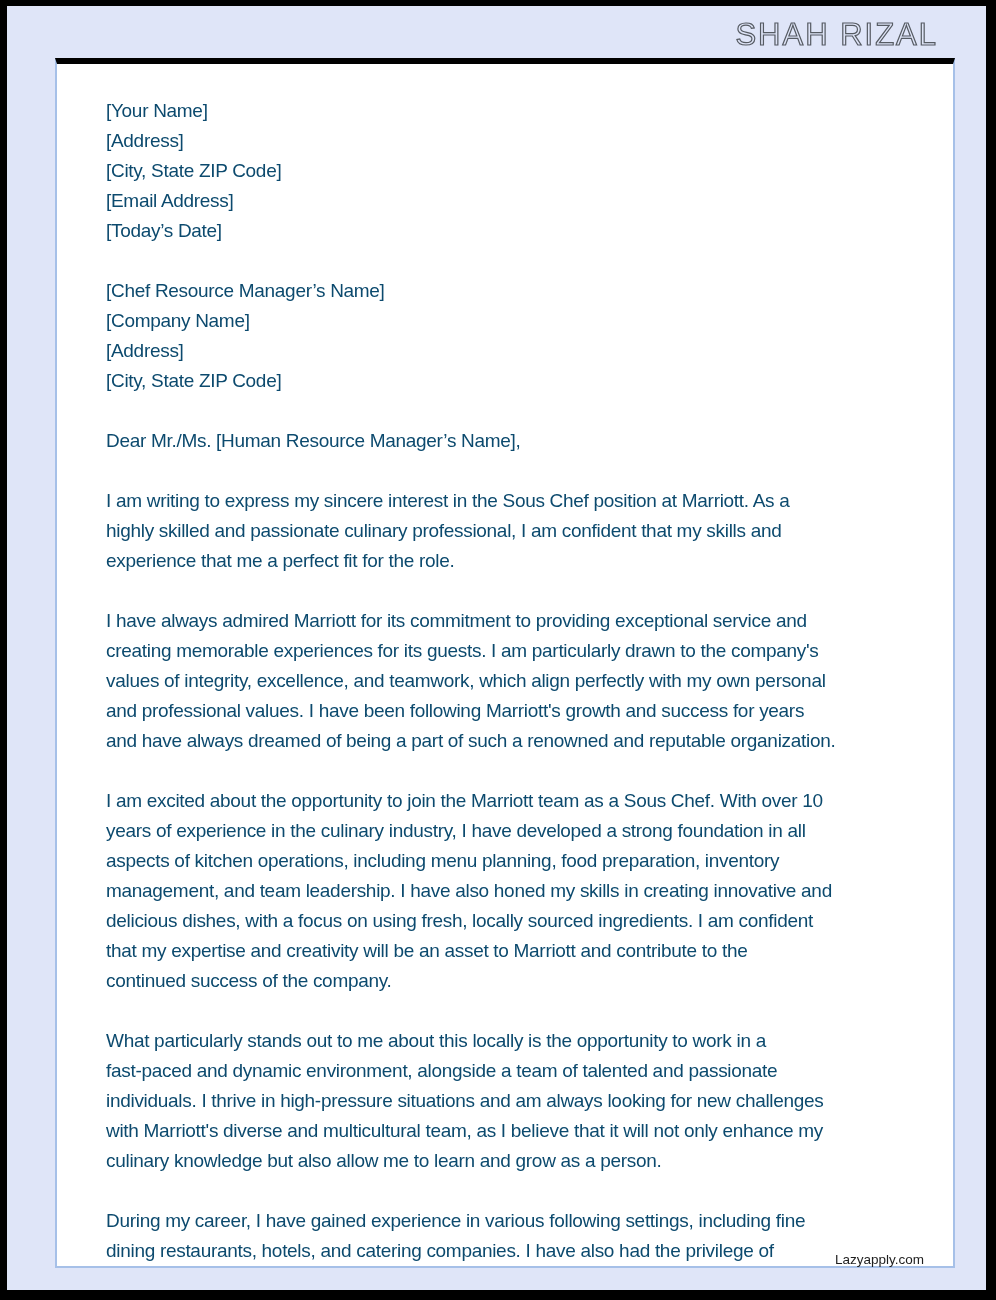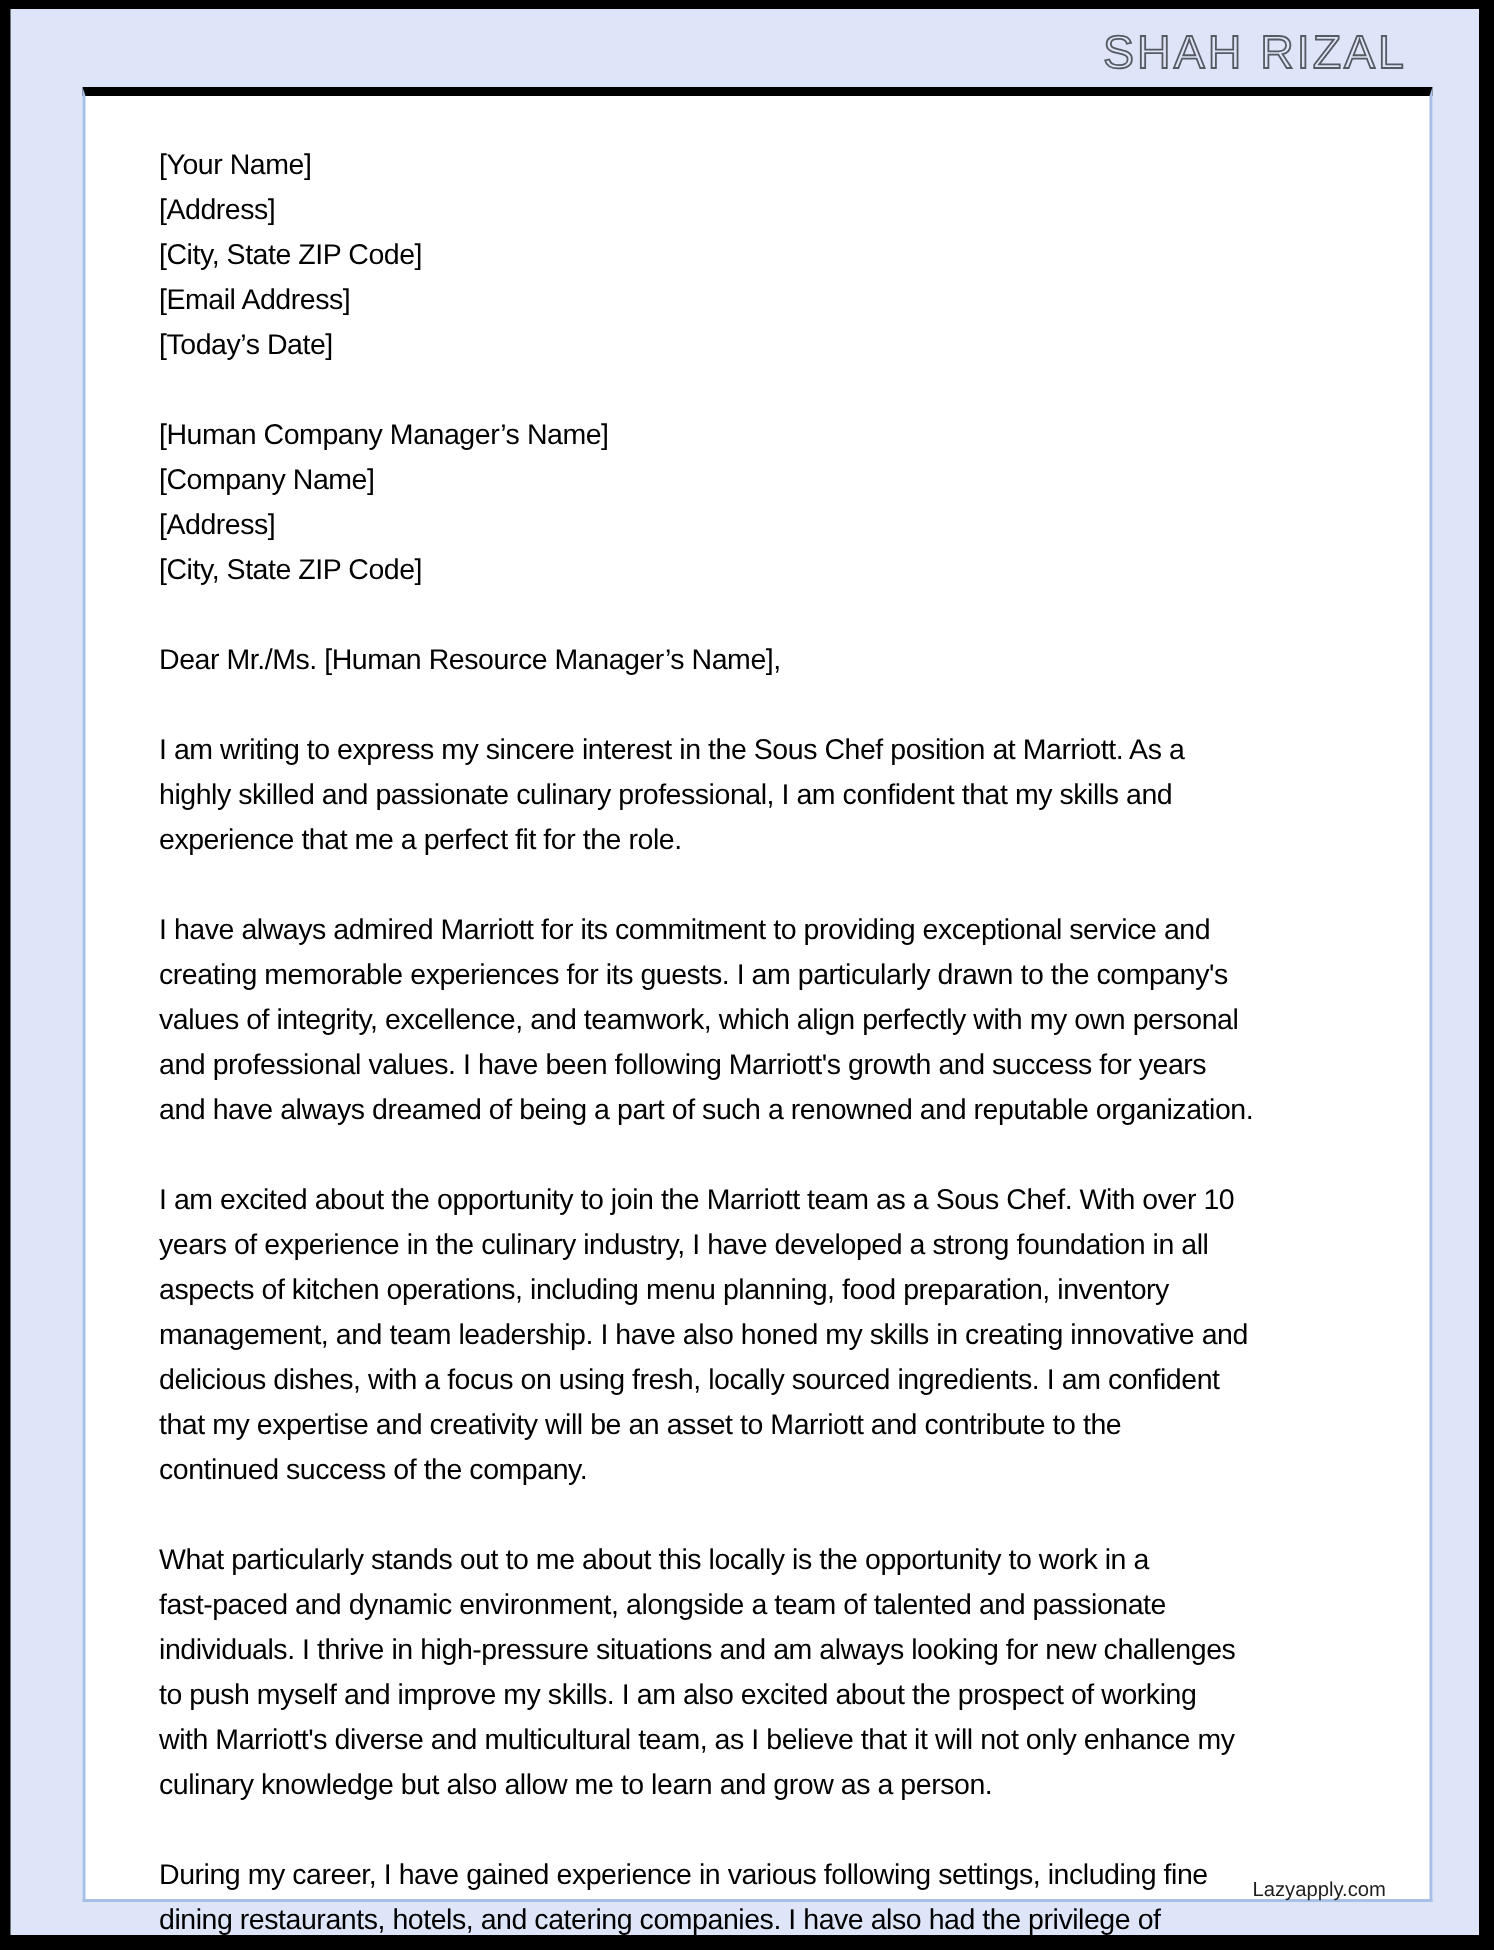--- a/index.html
+++ b/index.html
@@ -35,21 +35,21 @@
     background:#ffffff;
     border-top:6px solid #000000;
     border-left:2px solid #a6c0e8;
     border-right:2px solid #a6c0e8;
     border-bottom:2px solid #a6c0e8;
   }
   .letter {
     position:absolute;
     left:99px; top:90px;
     width:800px;
-    color:#000000;
+    color:#0c4a6e;
     font-size:19px;
     letter-spacing:-0.3px;
     z-index:2;
   }
   .line {
     height:30px;
     line-height:30px;
     white-space:nowrap;
   }
   .gap { height:30px; }
@@ -78,21 +78,21 @@
           <div class="line">[Your Name]</div>
           <div class="line">[Address]</div>
           <div class="line">[City, State ZIP Code]</div>
           <div class="line">[Email Address]</div>
           <div class="line">[Today’s Date]</div>
         </div>
 
       <div class="gap"></div>
 
       <div class="block">
-          <div class="line">[Human Company Manager’s Name]</div>
+          <div class="line">[Chef Resource Manager’s Name]</div>
           <div class="line">[Company Name]</div>
           <div class="line">[Address]</div>
           <div class="line">[City, State ZIP Code]</div>
         </div>
 
       <div class="gap"></div>
 
       <div class="line">Dear Mr./Ms. [Human Resource Manager’s Name],</div>
 
       <div class="gap"></div>
@@ -124,21 +124,20 @@
           <div class="line">that my expertise and creativity will be an asset to Marriott and contribute to the</div>
           <div class="line">continued success of the company.</div>
         </div>
 
       <div class="gap"></div>
 
       <div class="block para">
           <div class="line">What particularly stands out to me about this locally is the opportunity to work in a</div>
           <div class="line">fast-paced and dynamic environment, alongside a team of talented and passionate</div>
           <div class="line">individuals. I thrive in high-pressure situations and am always looking for new challenges</div>
-          <div class="line">to push myself and improve my skills. I am also excited about the prospect of working</div>
           <div class="line">with Marriott's diverse and multicultural team, as I believe that it will not only enhance my</div>
           <div class="line">culinary knowledge but also allow me to learn and grow as a person.</div>
         </div>
 
       <div class="gap"></div>
 
       <div class="block para">
           <div class="line">During my career, I have gained experience in various following settings, including fine</div>
           <div class="line">dining restaurants, hotels, and catering companies. I have also had the privilege of</div>
         </div>

